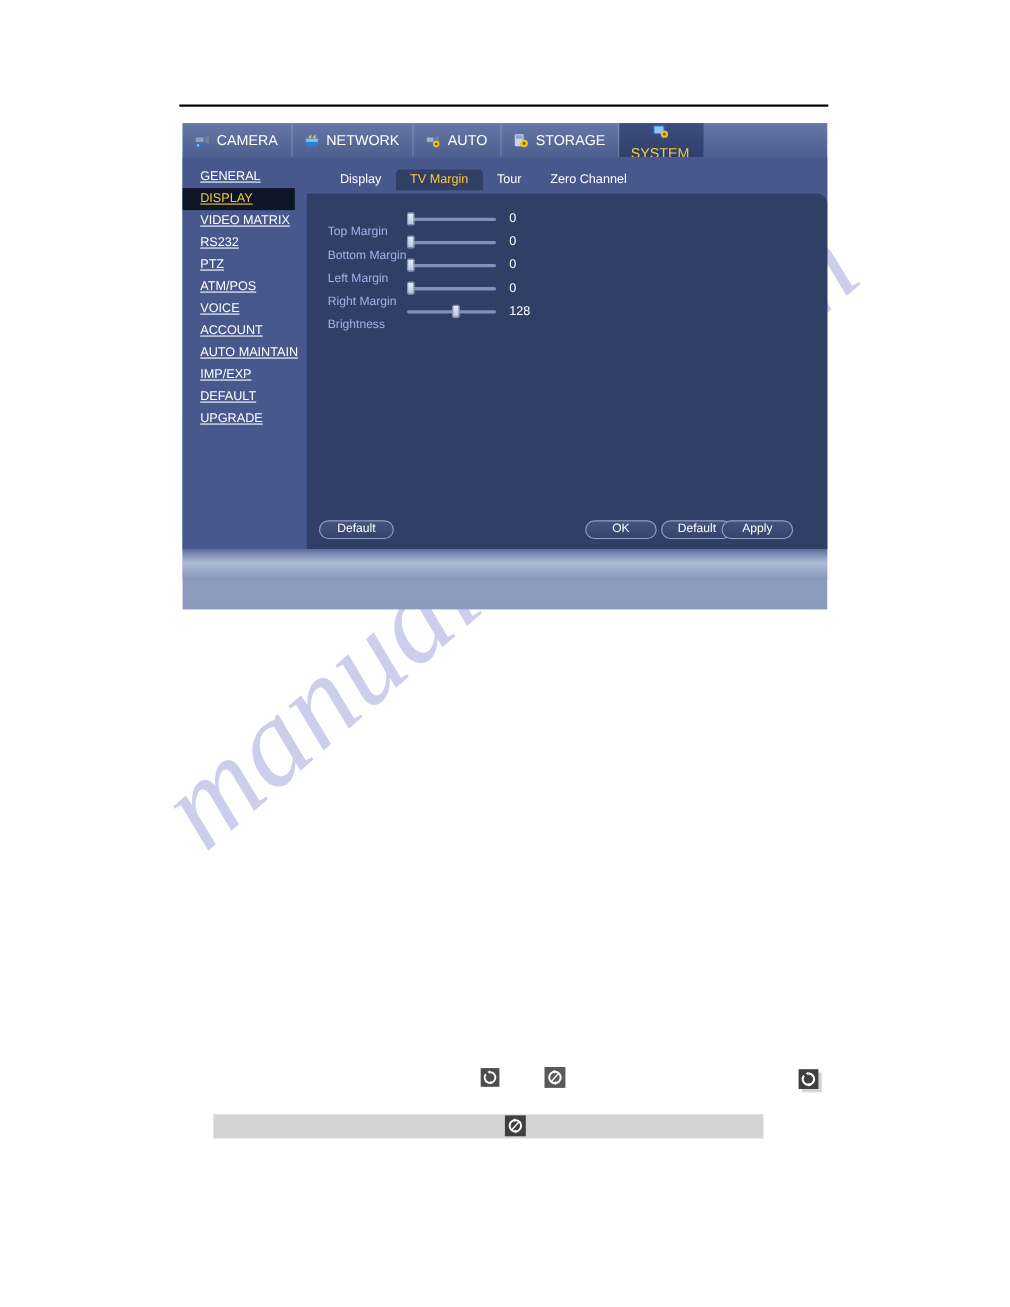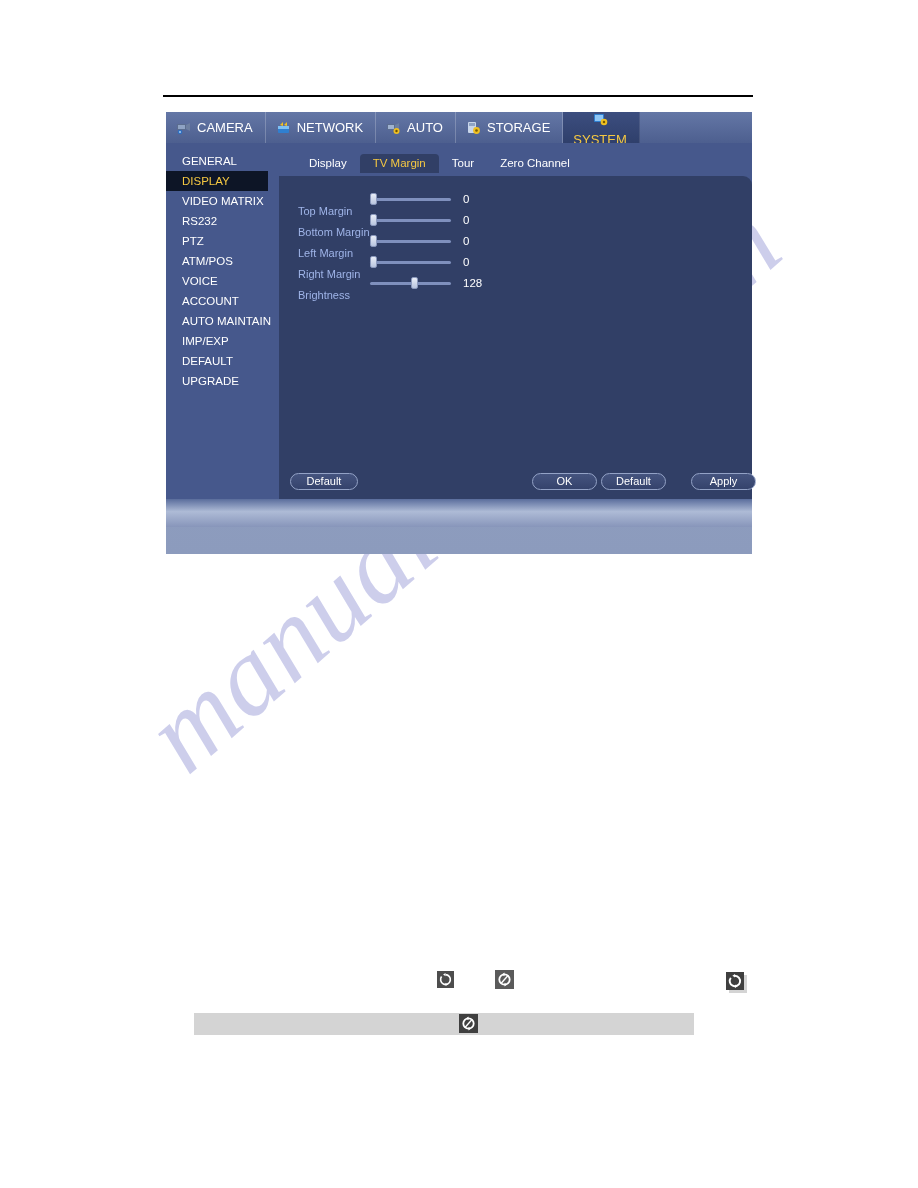--- a/index.html
+++ b/index.html
@@ -131,20 +131,21 @@
     box-sizing: border-box;
   }
   .side-item {
     height: 20px;
     line-height: 20px;
     padding-left: 16px;
     color: #ffffff;
     font-size: 11.5px;
     white-space: nowrap;
     box-sizing: border-box;
+    text-decoration: underline;
   }
   .side-item.active {
     background: #0d1526;
     color: #f5c842;
     width: 102px;
   }
 
   #content-col {
     flex: 1 1 auto;
     position: relative;
@@ -253,21 +254,21 @@
     font-size: 11px;
     color: #ffffff;
     border: 1px solid #93a2c6;
     border-radius: 9px;
     background: linear-gradient(180deg, #45547f 0%, #35436c 100%);
     box-sizing: border-box;
   }
   #btn-default { left: 11px;  width: 68px; }
   #btn-ok      { left: 253px; width: 65px; }
   #btn-cancel  { left: 322px; width: 65px; }
-  #btn-apply   { left: 412px; width: 65px; }
+  #btn-apply   { left: 377px; width: 65px; }
 
   
   #window-footer {
     height: 28px;
     background: linear-gradient(180deg, #5a6d9c 0%, #aebbd6 45%, #8795ba 100%);
   }
 
   
   .doc-icon {
     position: absolute;

